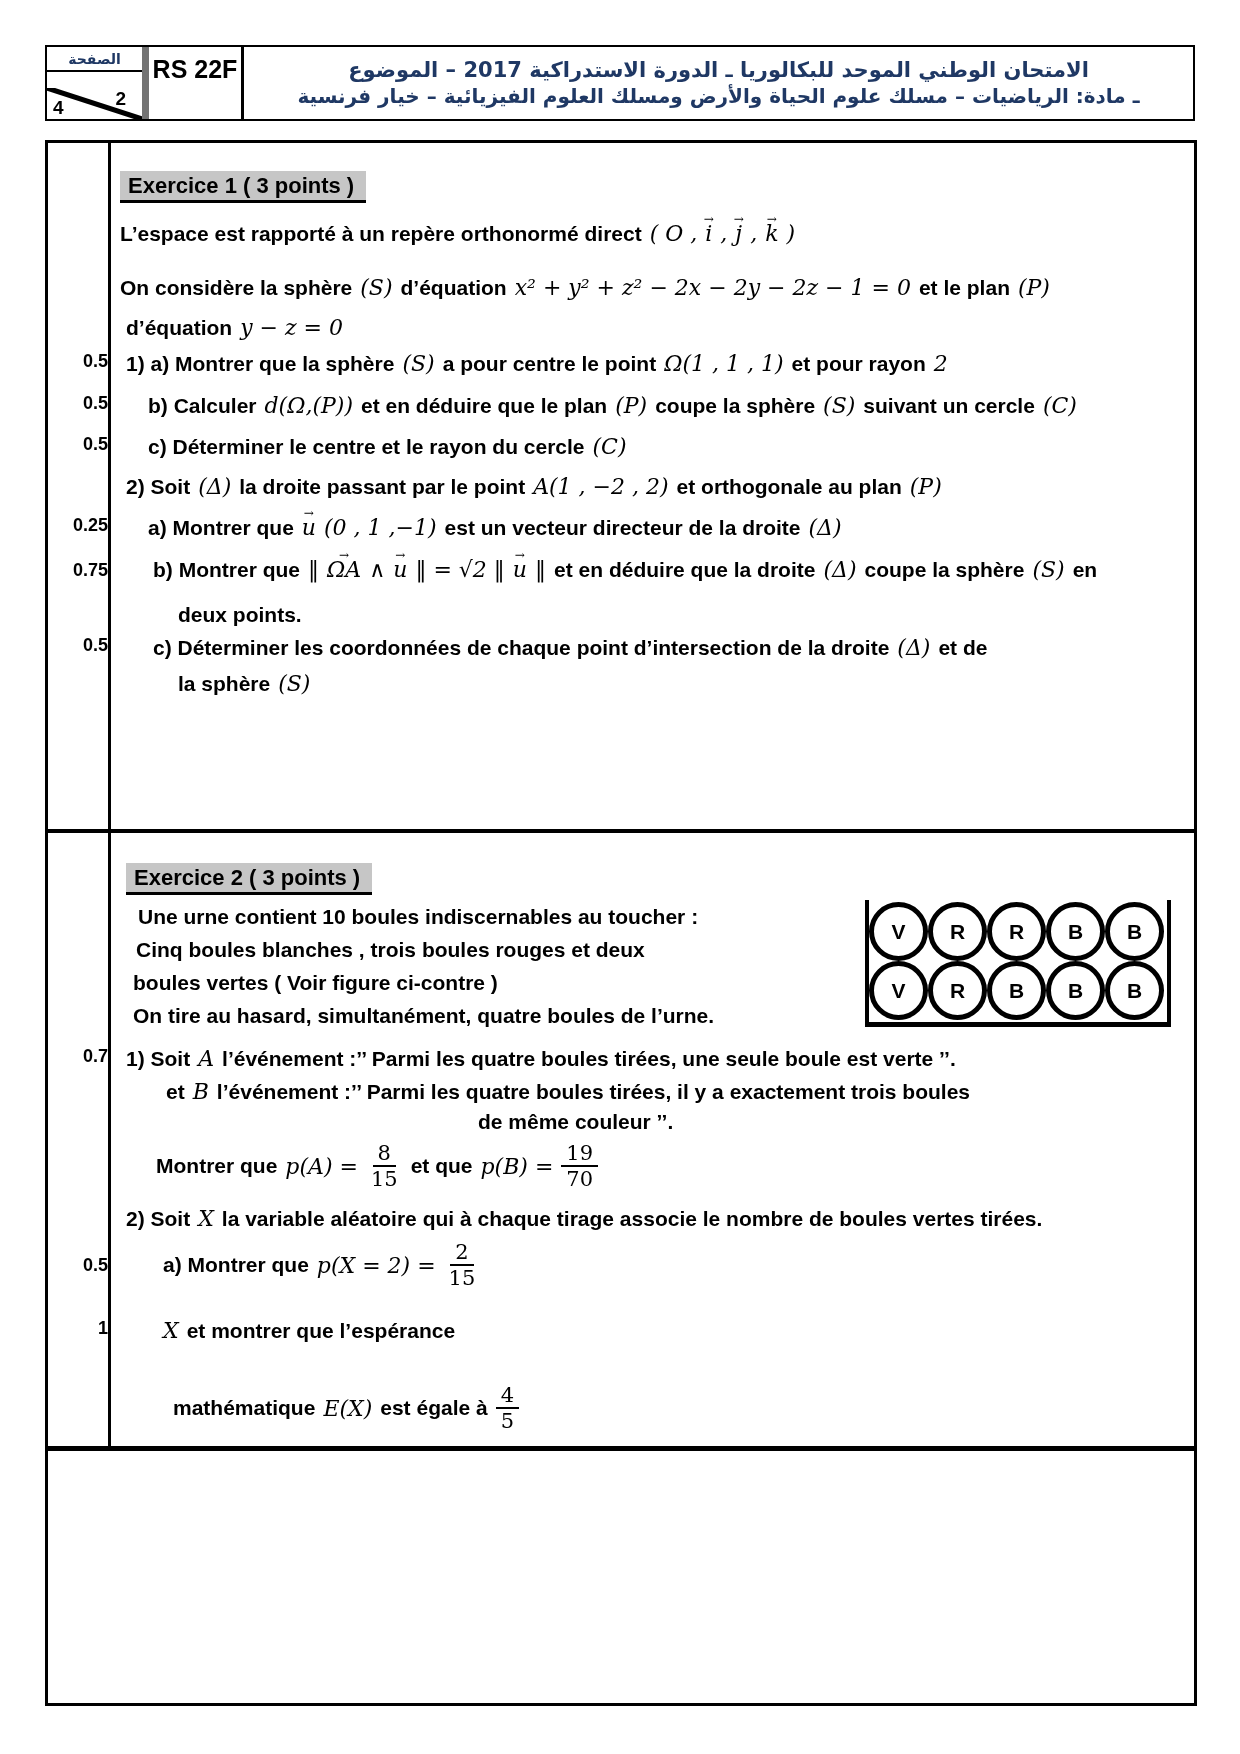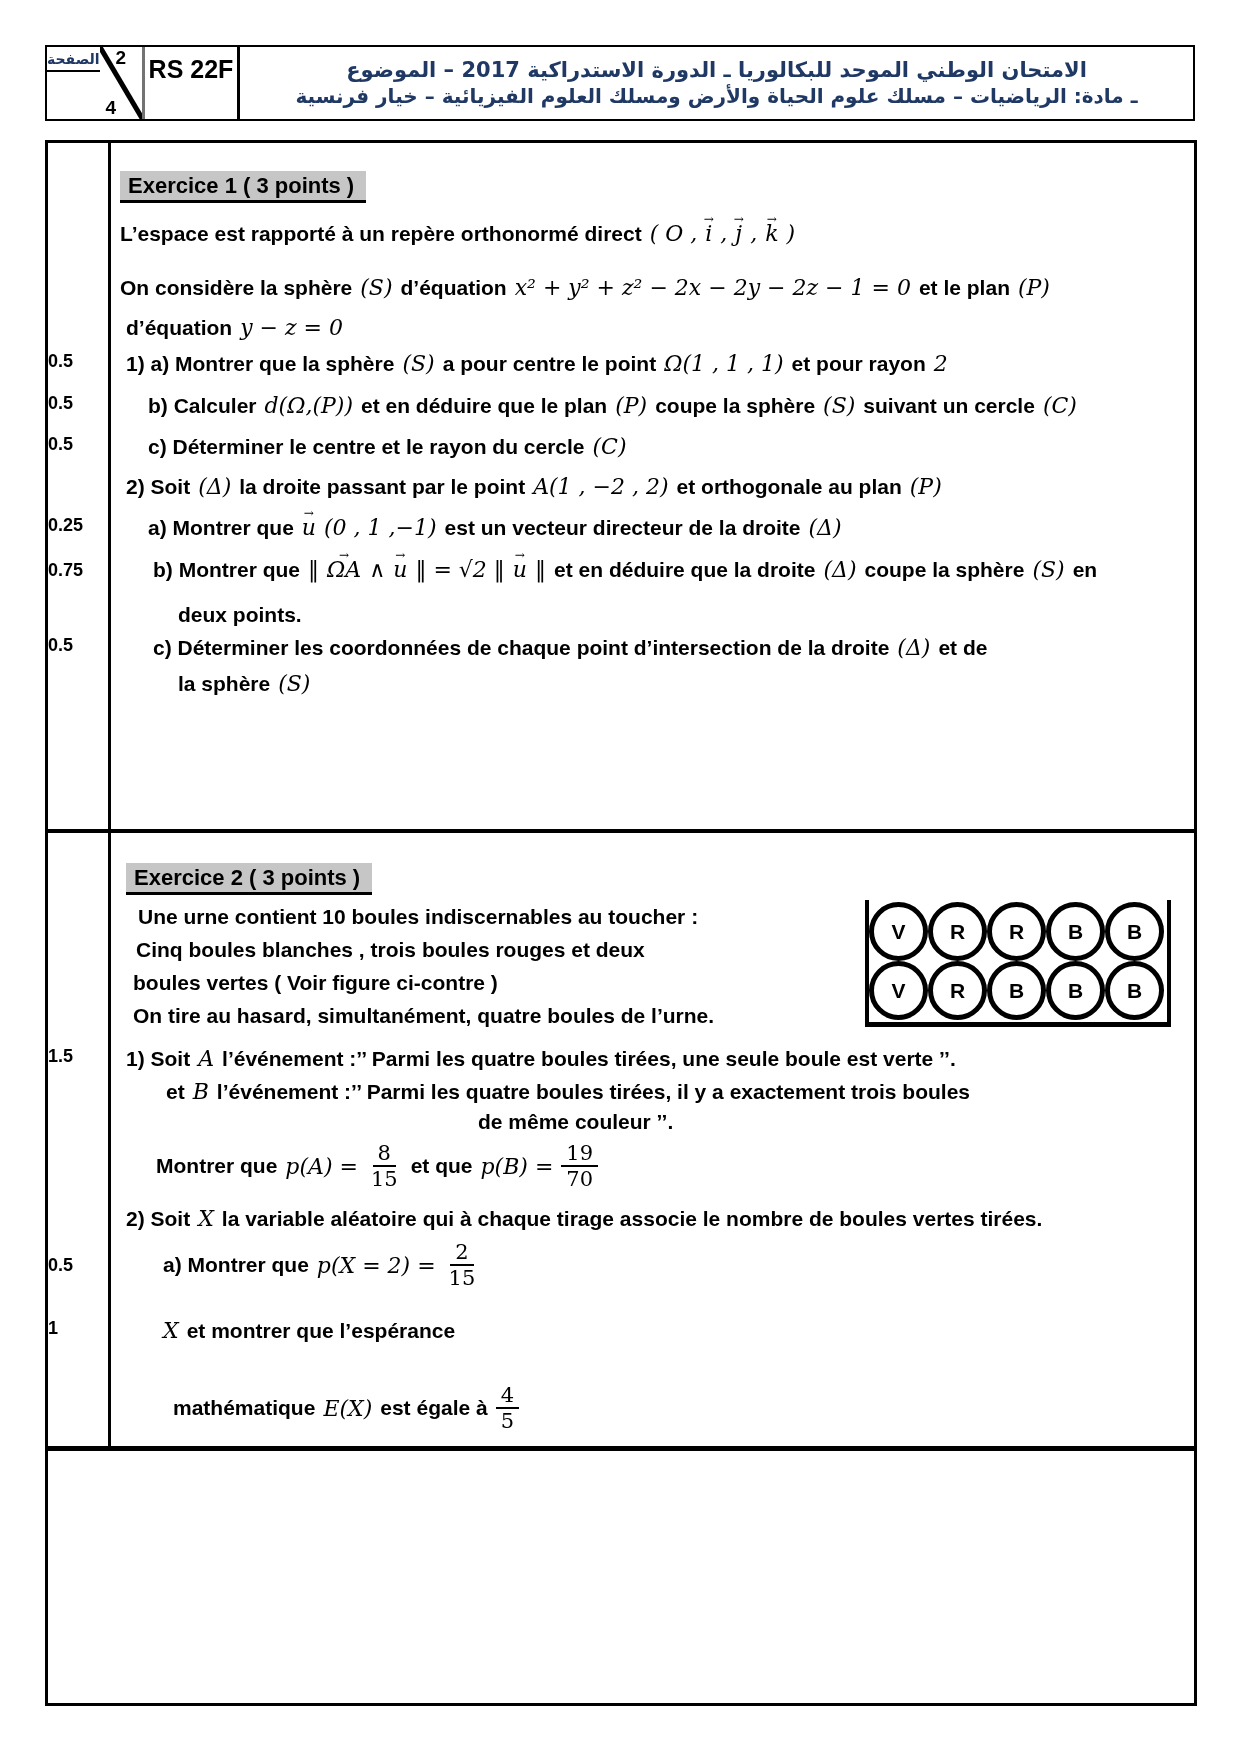--- a/index.html
+++ b/index.html
@@ -4,21 +4,21 @@
 <style>
   html,body{margin:0;padding:0;background:#ffffff;}
   body{width:1240px;height:1754px;position:relative;overflow:hidden;
        font-family:"Liberation Sans",sans-serif;color:#000;}
 
   .page{position:absolute;inset:0;background:#fff;}
 
   
   .hdr{position:absolute;left:45px;top:45px;width:1146px;height:72px;
        border:2px solid #000;display:flex;}
-  .pagebox{width:95px;border-right:3px solid #737373;display:flex;flex-direction:row;}
+  .pagebox{width:95px;border-right:7px solid #737373;display:flex;flex-direction:column;gap:16px;}
   .pb-label{height:23px;border-bottom:2px solid #000;display:flex;align-items:center;justify-content:center;
             font-family:"DejaVu Sans",sans-serif;font-weight:bold;font-size:14px;color:#1f3864;direction:rtl;}
   .pb-body{position:relative;flex:1;}
   .pb-body svg{position:absolute;inset:0;width:100%;height:100%;}
   .pb-cur{position:absolute;top:0;right:16px;font-weight:bold;font-size:19px;}
   .pb-tot{position:absolute;bottom:0;left:6px;font-weight:bold;font-size:19px;}
   .rsbox{width:92px;border-right:3px solid #000;display:flex;align-items:flex-start;justify-content:center;}
   .rsbox span{font-weight:bold;font-size:25px;margin-top:8px;}
   .titlebox{flex:1;display:flex;flex-direction:column;justify-content:center;align-items:center;
             direction:rtl;color:#1f3864;font-family:"DejaVu Sans",sans-serif;font-weight:bold;}
@@ -43,21 +43,21 @@
                 font-size:0.55em;font-style:normal;}
   .frac{display:inline-flex;flex-direction:column;align-items:center;
         font-family:"DejaVu Serif","Liberation Serif",serif;font-style:normal;font-weight:normal;
         font-size:21px;line-height:1.15;vertical-align:middle;}
   .frac .num{padding:0 5px;border-bottom:2px solid #000;}
   .frac .den{padding:0 5px;}
 
   .exhead{position:absolute;background:#c6c6c6;border-bottom:3px solid #000;
           padding:2px 12px 1px 8px;font-weight:bold;font-size:22px;white-space:nowrap;}
 
-  .score{position:absolute;left:0;width:60px;text-align:left;font-weight:bold;font-size:18px;}
+  .score{position:absolute;left:0;width:60px;text-align:right;font-weight:bold;font-size:18px;}
 
   
   .urn{position:absolute;left:817px;top:757px;width:306px;height:127px;
        border-left:4px solid #000;border-right:4px solid #000;border-bottom:5px solid #000;
        box-sizing:border-box;padding-top:2px;}
   .urn-row{display:flex;}
   .ball{width:49px;height:49px;border:5px solid #000;border-radius:50%;
         display:flex;align-items:center;justify-content:center;
         font-weight:bold;font-size:21px;background:#fff;margin-right:0px;}
 </style>
@@ -266,19 +266,19 @@
     <div class="line fline" style="left:125px;top:1236px;height:58px;">
         <span class="t">mathématique</span>
         <span class="m">E(X)</span>
         <span class="t">est égale à</span>
         <span class="frac">
           <span class="num">4</span>
           <span class="den">5</span>
         </span>
       </div>
 
-    <span class="score" style="top:903px;">1.5</span>
+    <span class="score" style="top:903px;">0.7</span>
     <span class="score" style="top:1112px;">0.5</span>
     <span class="score" style="top:1175px;">1</span>
 
     <div style="position:absolute;left:0;top:1308px;width:100%;bottom:0;"></div>
   </div>
 </div>
 
 </body></html>

